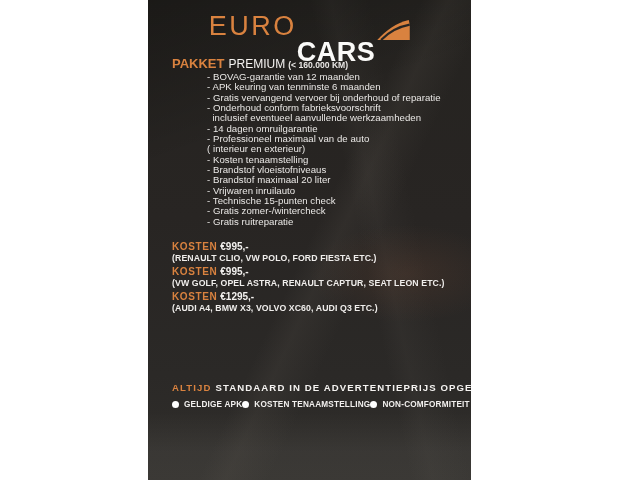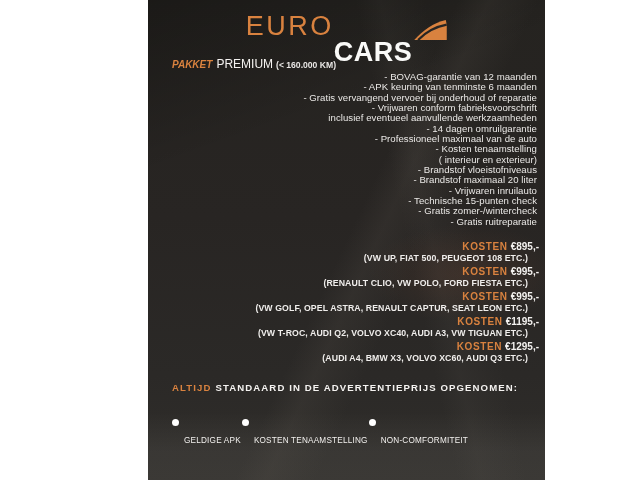--- a/index.html
+++ b/index.html
@@ -12,24 +12,23 @@
   html,body{width:640px;height:480px;}
   body{
     background:var(--page-bg);
     font-family:"Liberation Sans", sans-serif;
     position:relative;
     overflow:hidden;
   }
   .card{
     position:absolute;
     left:148px;top:0;
-    width:397px;height:480px;
+    width:323px;height:480px;
     background:linear-gradient(180deg,#252320 0%,#282523 45%,#2b2927 78%,#302e2b 100%);
     overflow:hidden;
-    text-align:right;
   }
   .photo-overlay{
     position:absolute;inset:0;
     background:
       linear-gradient(160deg, rgba(0,0,0,0.28) 0%, rgba(0,0,0,0) 28%),
       radial-gradient(140px 70px at 80% 57%, rgba(150,88,58,0.16), transparent 70%),
       linear-gradient(115deg, transparent 50%, rgba(96,90,82,0.16) 55%, transparent 63%),
       linear-gradient(78deg, transparent 62%, rgba(92,88,82,0.12) 67%, transparent 76%),
       linear-gradient(180deg, transparent 86%, rgba(96,94,90,0.22) 94%, rgba(84,82,78,0.30) 100%);
     pointer-events:none;
@@ -42,21 +41,21 @@
   .logo-euro{
     color:var(--accent);
     font-size:27px;font-weight:400;letter-spacing:2.5px;line-height:30px;
   }
   .logo-cars{
     color:#fafaf8;
     font-size:27px;font-weight:800;letter-spacing:0.5px;line-height:30px;margin-top:26px;
   }
   .swoosh{width:33px;height:21px;margin-left:2px;margin-top:8px;}
   .title{position:absolute;top:54px;left:24px;white-space:nowrap;z-index:2;}
-  .title-accent{color:var(--accent);font-weight:800;font-size:10px;margin-right:4px;font-style:italic;}
+  .title-accent{color:var(--accent);font-weight:800;font-size:13px;margin-right:4px;}
   .title-main{color:#f5f3f1;font-weight:400;font-size:12px;}
   .title-km{color:#e9e7e5;font-size:8.6px;font-weight:600;margin-left:3px;}
   .features{position:absolute;top:72px;left:23px;right:8px;z-index:2;margin-left:36px;}
   .feature-line{
     color:#eae8e6;font-size:9.6px;line-height:10.35px;
     white-space:pre;font-weight:400;letter-spacing:0.05px;
   }
   .prices{position:absolute;top:241px;left:24px;right:6px;z-index:2;}
   .price-block{margin-bottom:2.5px;}
   .price-line1{font-size:10px;font-weight:800;line-height:11.5px;white-space:nowrap;}
@@ -69,22 +68,22 @@
   .footer{position:absolute;top:382px;left:24px;width:302px;z-index:2;}
   .footer-title{
     font-size:9.6px;font-weight:800;letter-spacing:1.1px;
     color:#f5f3f1;white-space:nowrap;
   }
   .footer-title .accent{color:var(--accent);margin-right:4px;margin-top:40px;}
   .footer-items{display:flex;justify-content:space-between;margin-top:7px;width:296px;}
   .footer-item{display:flex;align-items:center;gap:5px;}
   .dot{width:7px;height:7px;border-radius:50%;background:#ffffff;flex:none;}
   .footer-item-label{
-    font-size:8.2px;font-weight:400;color:#f2f0ee;
-    letter-spacing:0.2px;white-space:nowrap;margin-top:36px;
+    font-size:8.2px;font-weight:700;color:#f2f0ee;
+    letter-spacing:0.2px;white-space:nowrap;
   }
 </style>
 </head>
 <body>
 
 <div class="card">
   <div class="photo-overlay"></div>
 
   <div class="logo">
     <span class="logo-euro">EURO</span>
@@ -96,58 +95,46 @@
   </div>
 
   <div class="title">
     <span class="title-accent">PAKKET</span><span class="title-main">PREMIUM</span><span class="title-km">(&lt; 160.000 KM)</span>
   </div>
 
   <div class="features">
     <div class="feature-line">- BOVAG-garantie van 12 maanden</div>
     <div class="feature-line">- APK keuring van tenminste 6 maanden</div>
     <div class="feature-line">- Gratis vervangend vervoer bij onderhoud of reparatie</div>
-    <div class="feature-line">- Vrijwaren conform fabrieksvoorschrift</div>
+    <div class="feature-line">- Onderhoud conform fabrieksvoorschrift</div>
     <div class="feature-line">  inclusief eventueel aanvullende werkzaamheden</div>
     <div class="feature-line">- 14 dagen omruilgarantie</div>
     <div class="feature-line">- Professioneel maximaal van de auto</div>
+    <div class="feature-line">( interieur en exterieur)</div>
     <div class="feature-line">- Kosten tenaamstelling</div>
-    <div class="feature-line">( interieur en exterieur)</div>
     <div class="feature-line">- Brandstof vloeistofniveaus</div>
     <div class="feature-line">- Brandstof maximaal 20 liter</div>
     <div class="feature-line">- Vrijwaren inruilauto</div>
     <div class="feature-line">- Technische 15-punten check</div>
     <div class="feature-line">- Gratis zomer-/wintercheck</div>
     <div class="feature-line">- Gratis ruitreparatie</div>
   </div>
 
   <div class="prices">
     <div class="price-block">
       <div class="price-line1">
-        <span class="kosten">KOSTEN</span><span class="price-value">€895,-</span>
-      </div>
-      <div class="price-cars">(VW UP, FIAT 500, PEUGEOT 108 ETC.)</div>
-    </div>
-    <div class="price-block">
-      <div class="price-line1">
         <span class="kosten">KOSTEN</span><span class="price-value">€995,-</span>
       </div>
       <div class="price-cars">(RENAULT CLIO, VW POLO, FORD FIESTA ETC.)</div>
     </div>
     <div class="price-block">
       <div class="price-line1">
         <span class="kosten">KOSTEN</span><span class="price-value">€995,-</span>
       </div>
       <div class="price-cars">(VW GOLF, OPEL ASTRA, RENAULT CAPTUR, SEAT LEON ETC.)</div>
-    </div>
-    <div class="price-block">
-      <div class="price-line1">
-        <span class="kosten">KOSTEN</span><span class="price-value">€1195,-</span>
-      </div>
-      <div class="price-cars">(VW T-ROC, AUDI Q2, VOLVO XC40, AUDI A3, VW TIGUAN ETC.)</div>
     </div>
     <div class="price-block">
       <div class="price-line1">
         <span class="kosten">KOSTEN</span><span class="price-value">€1295,-</span>
       </div>
       <div class="price-cars">(AUDI A4, BMW X3, VOLVO XC60, AUDI Q3 ETC.)</div>
     </div>
   </div>
 
   <div class="footer">

